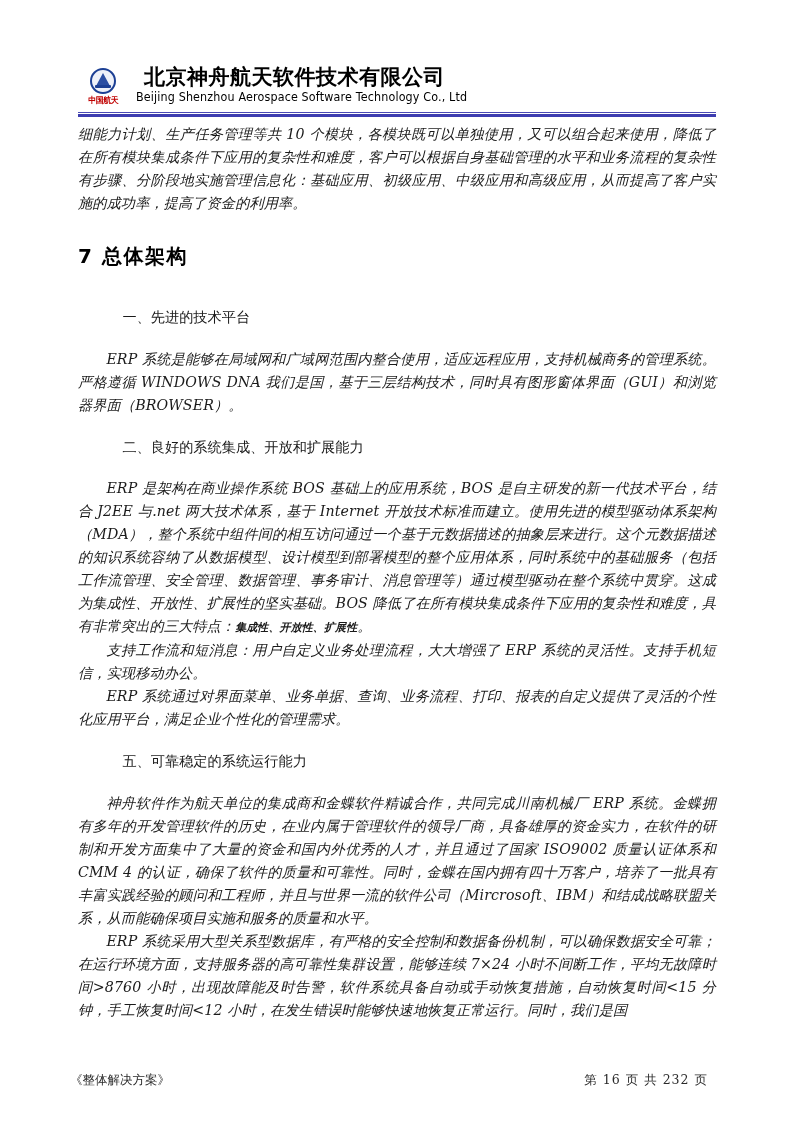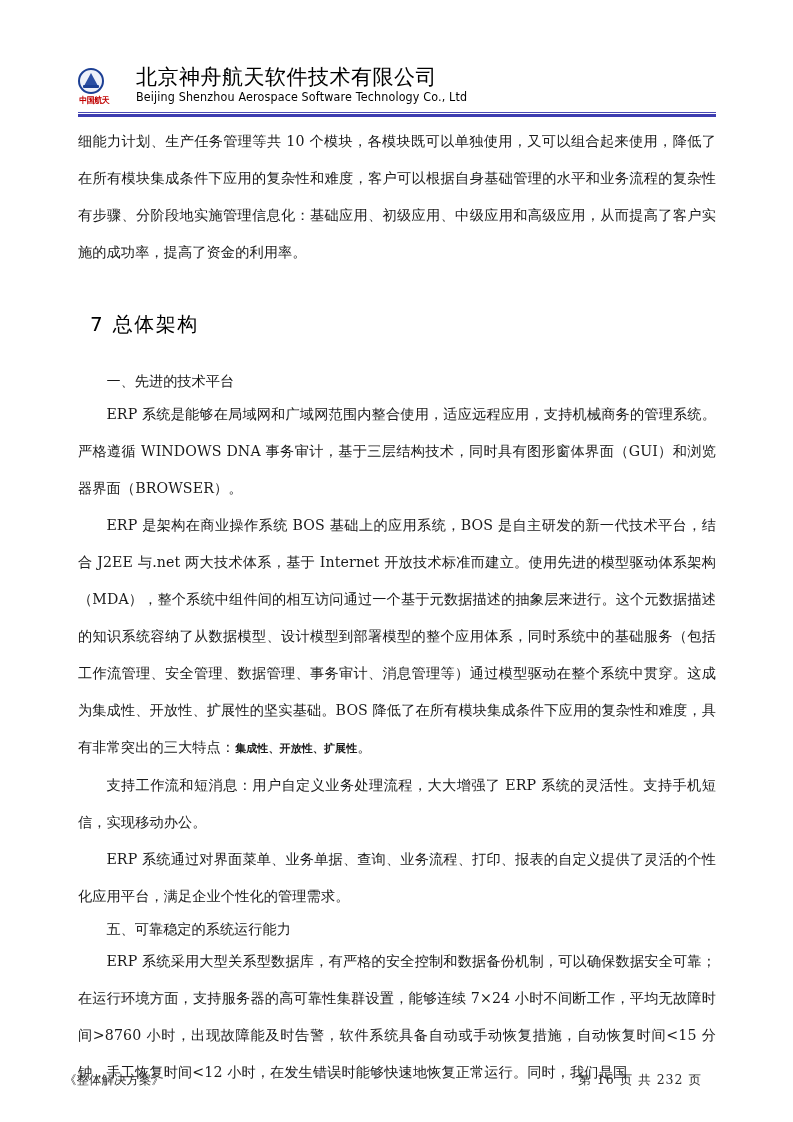--- a/index.html
+++ b/index.html
@@ -35,21 +35,21 @@
   .header-inner {
     display: flex;
     align-items: flex-end;
     height: 48px;
   }
   .logo-block {
     width: 50px;
     flex: 0 0 50px;
     display: flex;
     flex-direction: column;
-    align-items: flex-start;
+    align-items: center;
     justify-content: flex-end;
     padding-bottom: 1px;
   }
   .logo-mark {
     width: 26px;
     height: 26px;
     border-radius: 50%;
     border: 2px solid #1c3f94;
     background: #eef1f9;
     position: relative;
@@ -90,24 +90,25 @@
     transform: scaleX(0.92);
   }
   .company-block {
     flex: 1 1 auto;
     padding-left: 8px;
     padding-bottom: 1px;
   }
   .company-cn {
     font-size: 21px;
     line-height: 25px;
-    font-weight: normal;
+    font-weight: bold;
     letter-spacing: 0.5px;
     color: #000000;
     white-space: nowrap;
+    margin-left: 8px;
   }
   .company-en {
     font-size: 11.5px;
     line-height: 15px;
     color: #000000;
     letter-spacing: 0.15px;
     white-space: nowrap;
     transform: scaleX(0.97);
     transform-origin: left center;
   }
@@ -134,62 +135,63 @@
   .content {
     position: absolute;
     left: 78px;
     top: 123px;
     width: 638px;
   }
   p.body-text {
     margin: 0;
     font-family: "DejaVu Serif", "Liberation Serif", serif;
     font-size: 14.2px;
-    line-height: 37px;
+    line-height: 23px;
     text-align: justify;
     text-justify: inter-ideograph;
     color: #1a1a1a;
     letter-spacing: 0.1px;
+    font-style: italic;
   }
   p.indent {
     text-indent: 2em;
   }
   .section-heading {
-    margin: 12px;
+    margin: 0;
     padding-top: 26px;
     padding-bottom: 16px;
     font-family: "DejaVu Sans", "Liberation Sans", sans-serif;
     font-size: 20px;
     line-height: 30px;
-    font-weight: normal;
+    font-weight: bold;
     letter-spacing: 1.5px;
     color: #000000;
   }
   .section-heading .num {
     margin-right: 10px;
     letter-spacing: 0;
   }
   .subhead {
-    margin: 0;
+    margin: 16px;
     text-indent: 2em;
     font-family: "DejaVu Serif", "Liberation Serif", serif;
     font-size: 14.2px;
     line-height: 28.5px;
     color: #1a1a1a;
   }
   .bold-run {
     font-family: "DejaVu Sans", "Liberation Sans", sans-serif;
     font-weight: bold;
     font-size: 11px;
   }
 
   
   .page-footer {
     position: absolute;
-    left: 64px;
+    left: 70px;
     top: 1072px;
     width: 638px;
     display: flex;
     align-items: flex-end;
     justify-content: space-between;
     font-family: "DejaVu Serif", "Liberation Serif", serif;
     font-size: 12.5px;
     line-height: 16px;
     color: #2a2a2a;
   }
@@ -220,29 +222,31 @@
 
   <div class="content">
 
     <p class="body-text">细能力计划、生产任务管理等共 10 个模块，各模块既可以单独使用，又可以组合起来使用，降低了在所有模块集成条件下应用的复杂性和难度，客户可以根据自身基础管理的水平和业务流程的复杂性有步骤、分阶段地实施管理信息化：基础应用、初级应用、中级应用和高级应用，从而提高了客户实施的成功率，提高了资金的利用率。</p>
 
     <div class="section-heading">
       <span class="num">7</span><span>总体架构</span>
     </div>
 
     <p class="subhead">一、先进的技术平台</p>
-    <p class="body-text indent">ERP 系统是能够在局域网和广域网范围内整合使用，适应远程应用，支持机械商务的管理系统。严格遵循 WINDOWS DNA 事务审计，基于三层结构技术，同时具有图形窗体界面（GUI）和浏览器界面（BROWSER）。</p>
-
+    <p class="body-text indent">ERP 系统是能够在局域网和广域网范围内整合使用，适应远程应用，支持机械商务的管理系统。严格遵循 WINDOWS DNA 我们是国，基于三层结构技术，同时具有图形窗体界面（GUI）和浏览器界面（BROWSER）。</p>
+
+    <p class="subhead">二、良好的系统集成、开放和扩展能力</p>
     <p class="body-text indent"><span>ERP 是架构在商业操作系统 BOS 基础上的应用系统，BOS 是自主研发的新一代技术平台，结合 J2EE 与.net 两大技术体系，基于 Internet 开放技术标准而建立。使用先进的模型驱动体系架构（MDA），整个系统中组件间的相互访问通过一个基于元数据描述的抽象层来进行。这个元数据描述的知识系统容纳了从数据模型、设计模型到部署模型的整个应用体系，同时系统中的基础服务（包括工作流管理、安全管理、数据管理、事务审计、消息管理等）通过模型驱动在整个系统中贯穿。这成为集成性、开放性、扩展性的坚实基础。BOS 降低了在所有模块集成条件下应用的复杂性和难度，具有非常突出的三大特点：</span><span class="bold-run">集成性、开放性、扩展性</span><span>。</span></p>
 
     <p class="body-text indent">支持工作流和短消息：用户自定义业务处理流程，大大增强了 ERP 系统的灵活性。支持手机短信，实现移动办公。</p>
     <p class="body-text indent">ERP 系统通过对界面菜单、业务单据、查询、业务流程、打印、报表的自定义提供了灵活的个性化应用平台，满足企业个性化的管理需求。</p>
 
 
     <p class="subhead">五、可靠稳定的系统运行能力</p>
+    <p class="body-text indent">神舟软件作为航天单位的集成商和金蝶软件精诚合作，共同完成川南机械厂 ERP 系统。金蝶拥有多年的开发管理软件的历史，在业内属于管理软件的领导厂商，具备雄厚的资金实力，在软件的研制和开发方面集中了大量的资金和国内外优秀的人才，并且通过了国家 ISO9002 质量认证体系和 CMM 4 的认证，确保了软件的质量和可靠性。同时，金蝶在国内拥有四十万客户，培养了一批具有丰富实践经验的顾问和工程师，并且与世界一流的软件公司（Mircrosoft、IBM）和结成战略联盟关系，从而能确保项目实施和服务的质量和水平。</p>
     <p class="body-text indent">ERP 系统采用大型关系型数据库，有严格的安全控制和数据备份机制，可以确保数据安全可靠；在运行环境方面，支持服务器的高可靠性集群设置，能够连续 7×24 小时不间断工作，平均无故障时间&gt;8760 小时，出现故障能及时告警，软件系统具备自动或手动恢复措施，自动恢复时间&lt;15 分钟，手工恢复时间&lt;12 小时，在发生错误时能够快速地恢复正常运行。同时，我们是国</p>
 
   </div>
 
   <div class="page-footer">
     <div class="footer-left">《整体解决方案》</div>
     <div class="footer-right">第 16 页 共 232 页</div>
   </div>
 
 </div>

